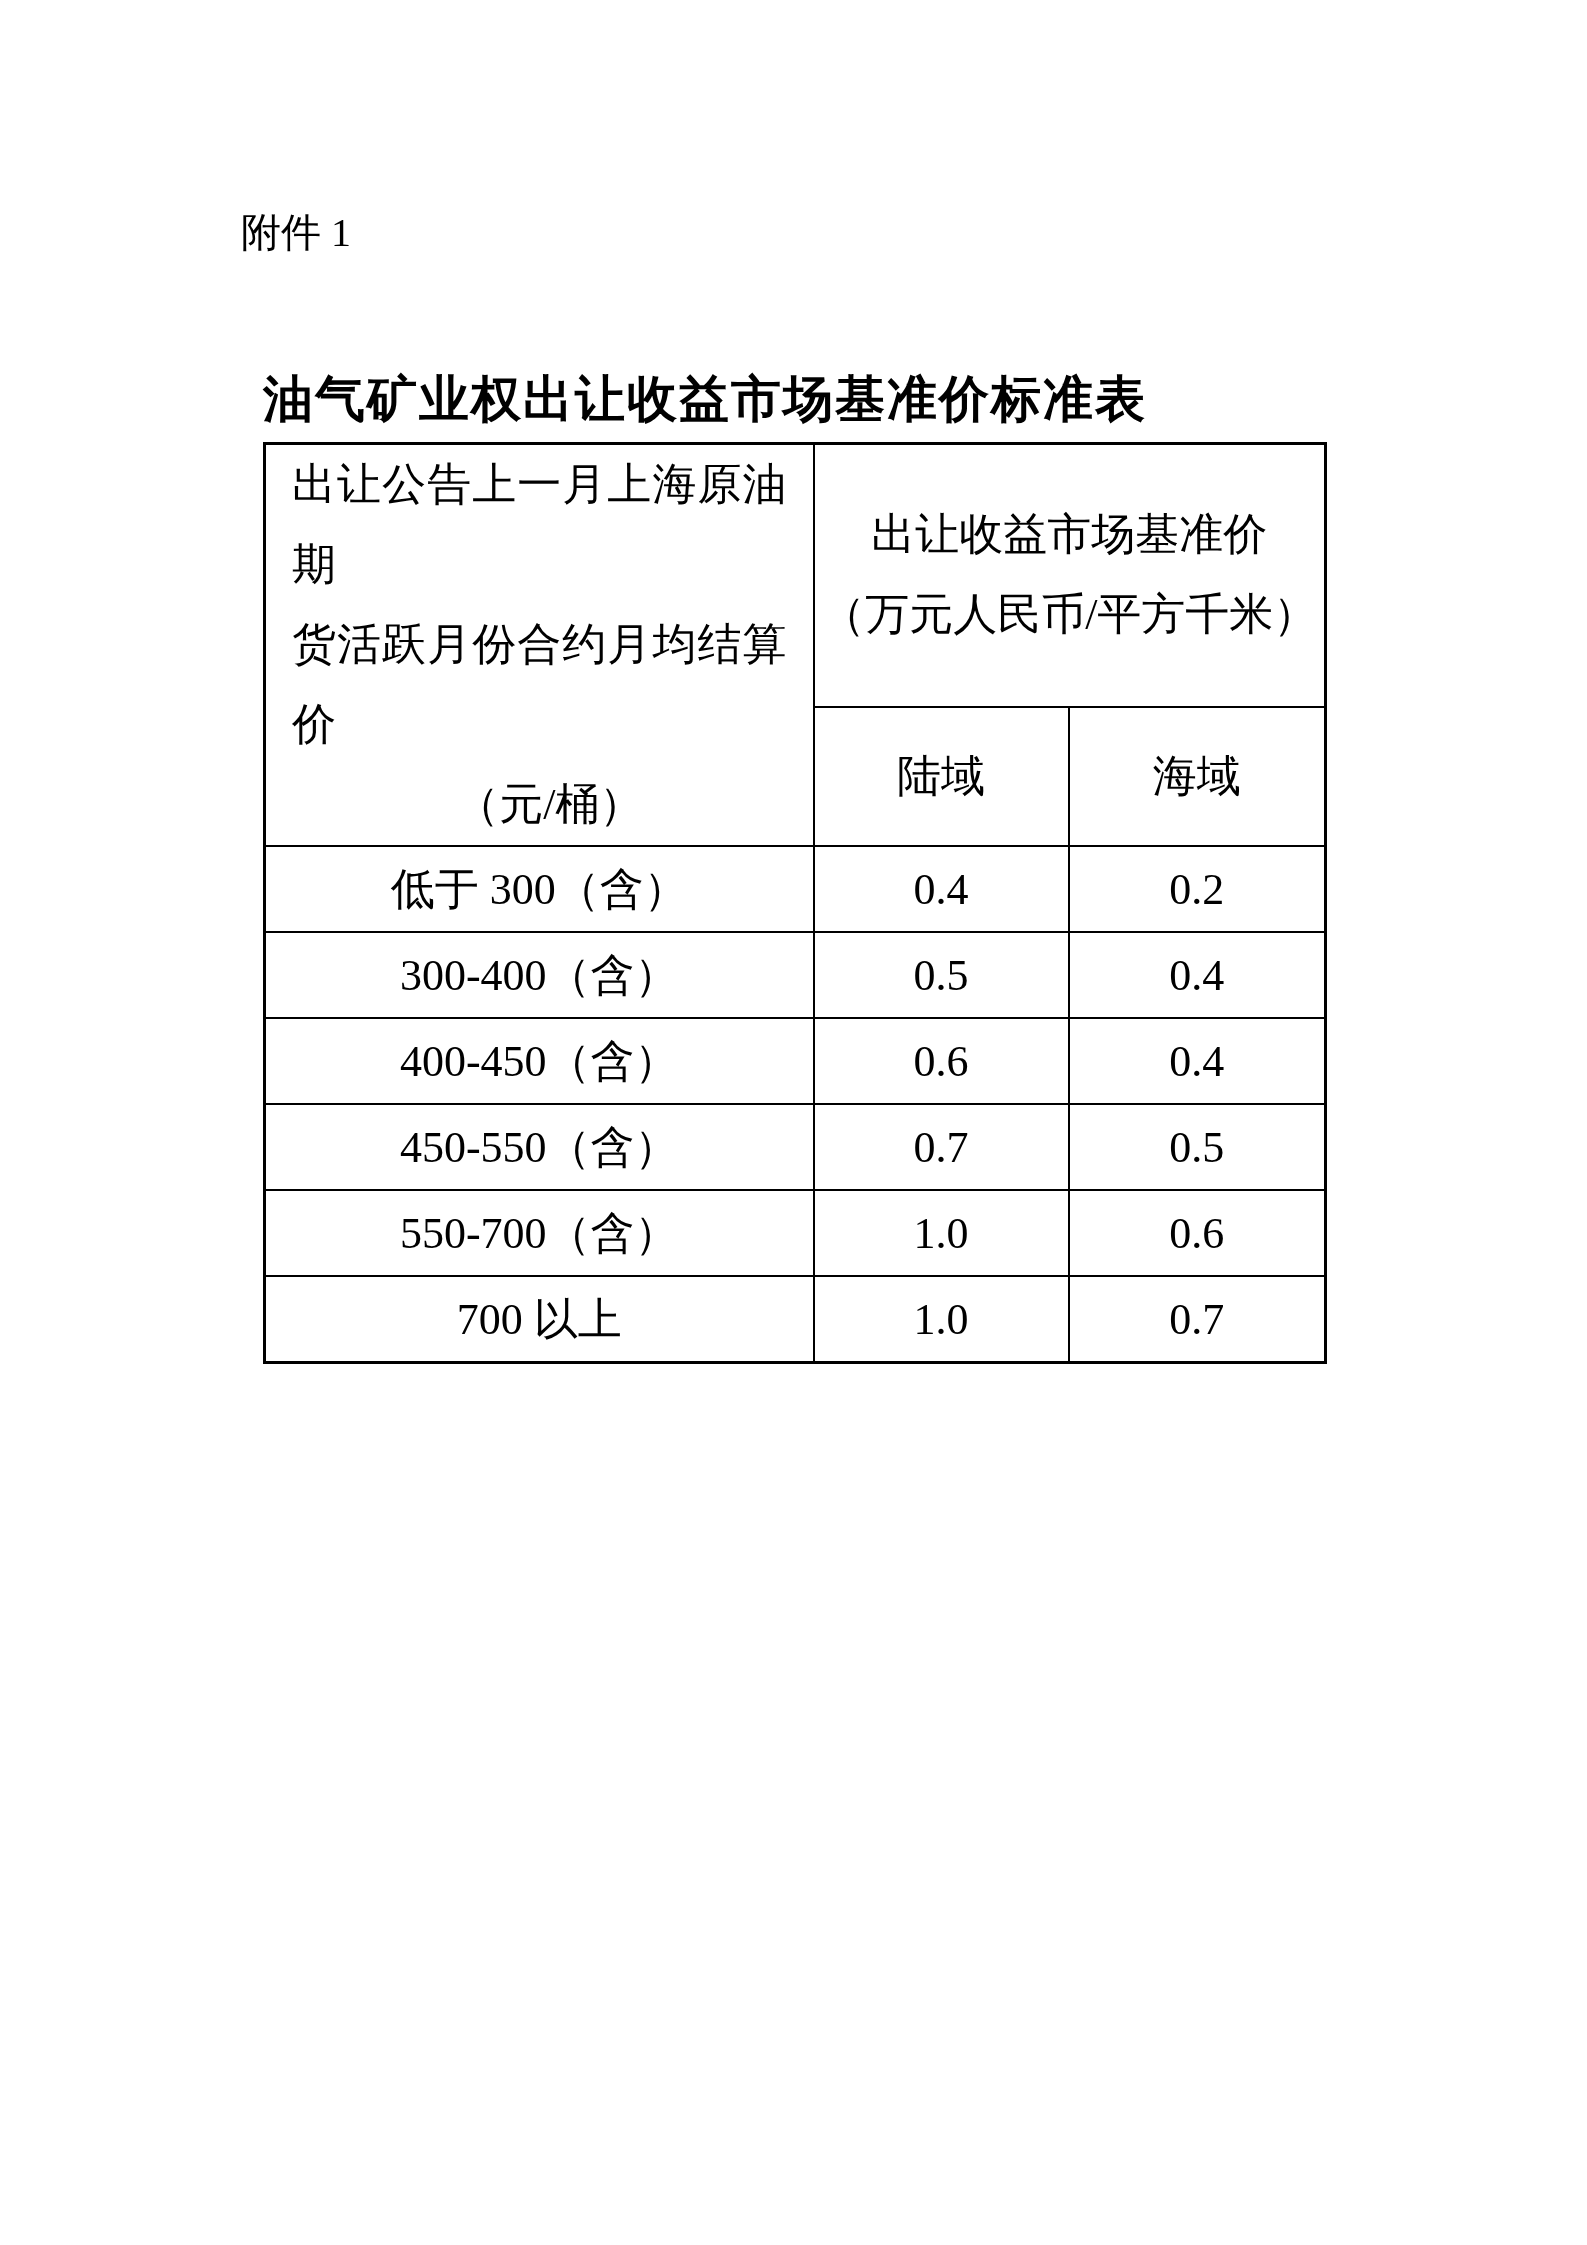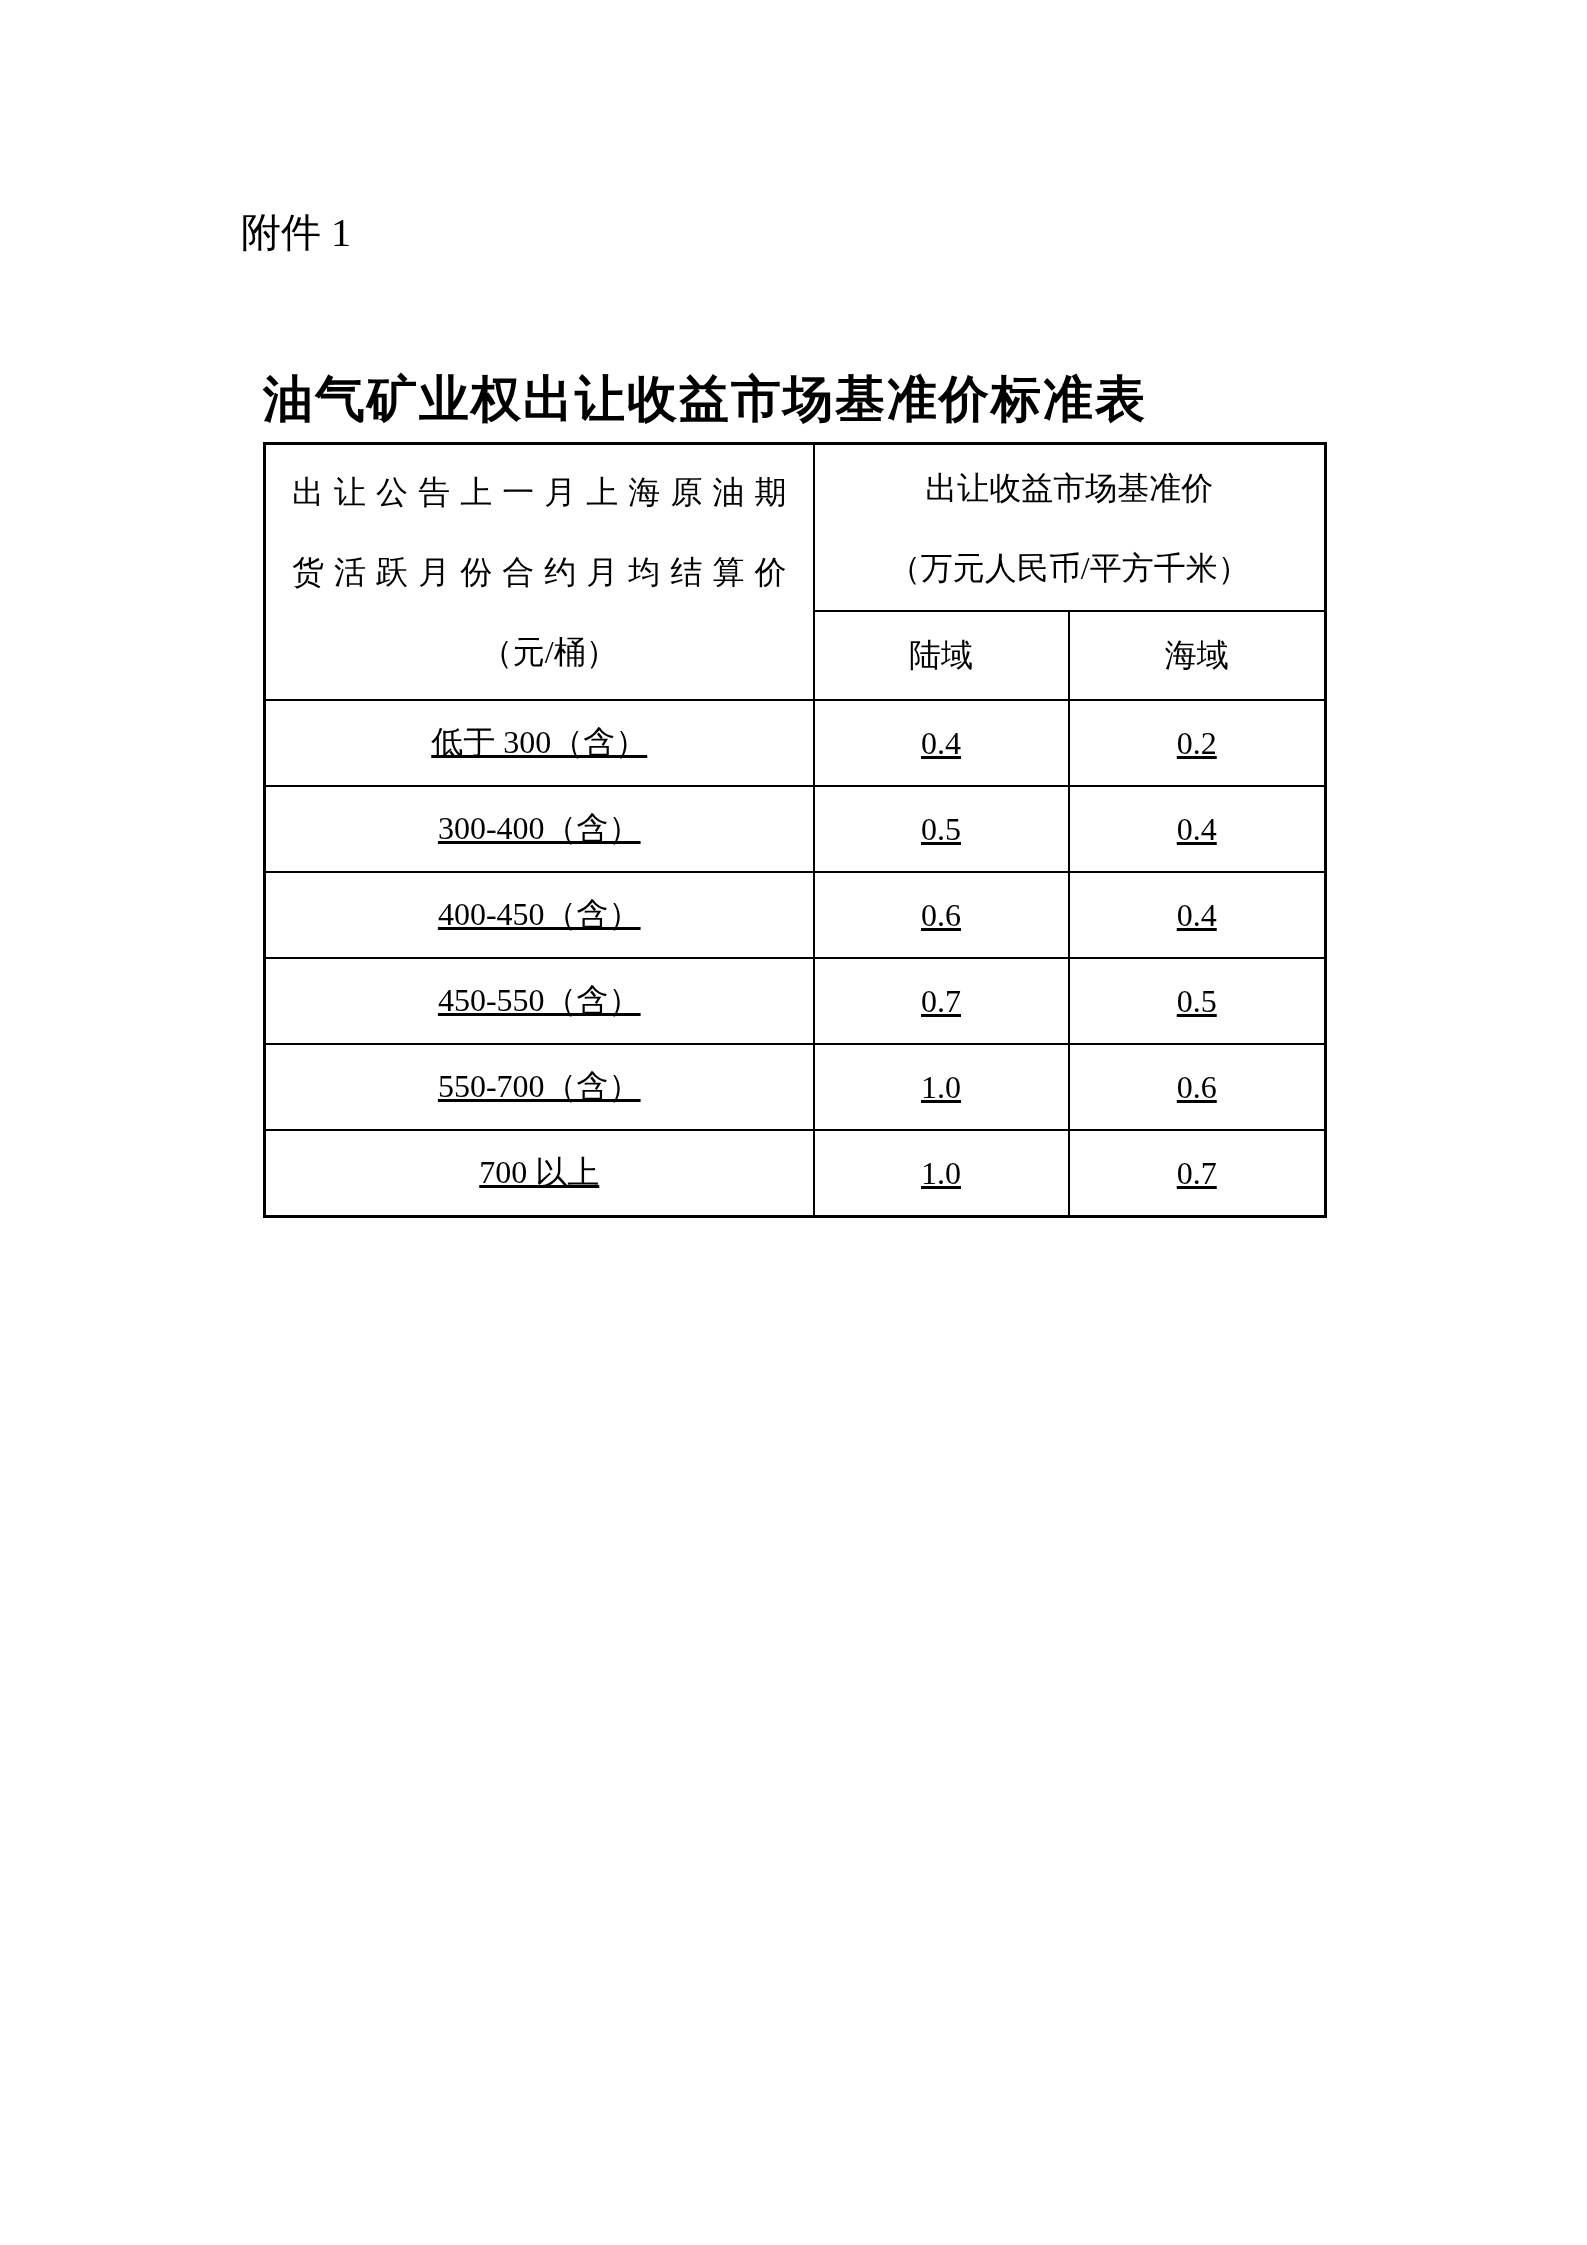--- a/index.html
+++ b/index.html
@@ -35,21 +35,21 @@
     white-space: nowrap;
   }
   table.price-table {
     position: absolute;
     left: 263px;
     top: 442px;
     width: 1061px;
     border-collapse: collapse;
     table-layout: fixed;
     border: 3px solid #000;
-    font-size: 32px;
+    font-size: 44px;
   }
   table.price-table td {
     border: 2px solid #000;
     padding: 0;
     vertical-align: middle;
     text-align: center;
   }
   .hcell-left { height: 254px; }
   .hcell-left .jline {
     line-height: 80px;
@@ -58,21 +58,21 @@
     text-justify: inter-character;
     padding: 0 26px;
   }
   .hcell-left .cline {
     line-height: 80px;
     margin-left: 20px;
   }
   .hcell-right { height: 164px; }
   .hcell-right div { line-height: 80px; }
   .subhead { height: 86px; }
-  .drow td { height: 84px; text-decoration: underline; }
+  .drow td { height: 84px; }
   .pagenum {
     position: absolute;
     left: 0;
     top: 2062px;
     width: 100%;
     text-align: center;
     font-size: 27px;
     line-height: 1;
   }
 </style>

